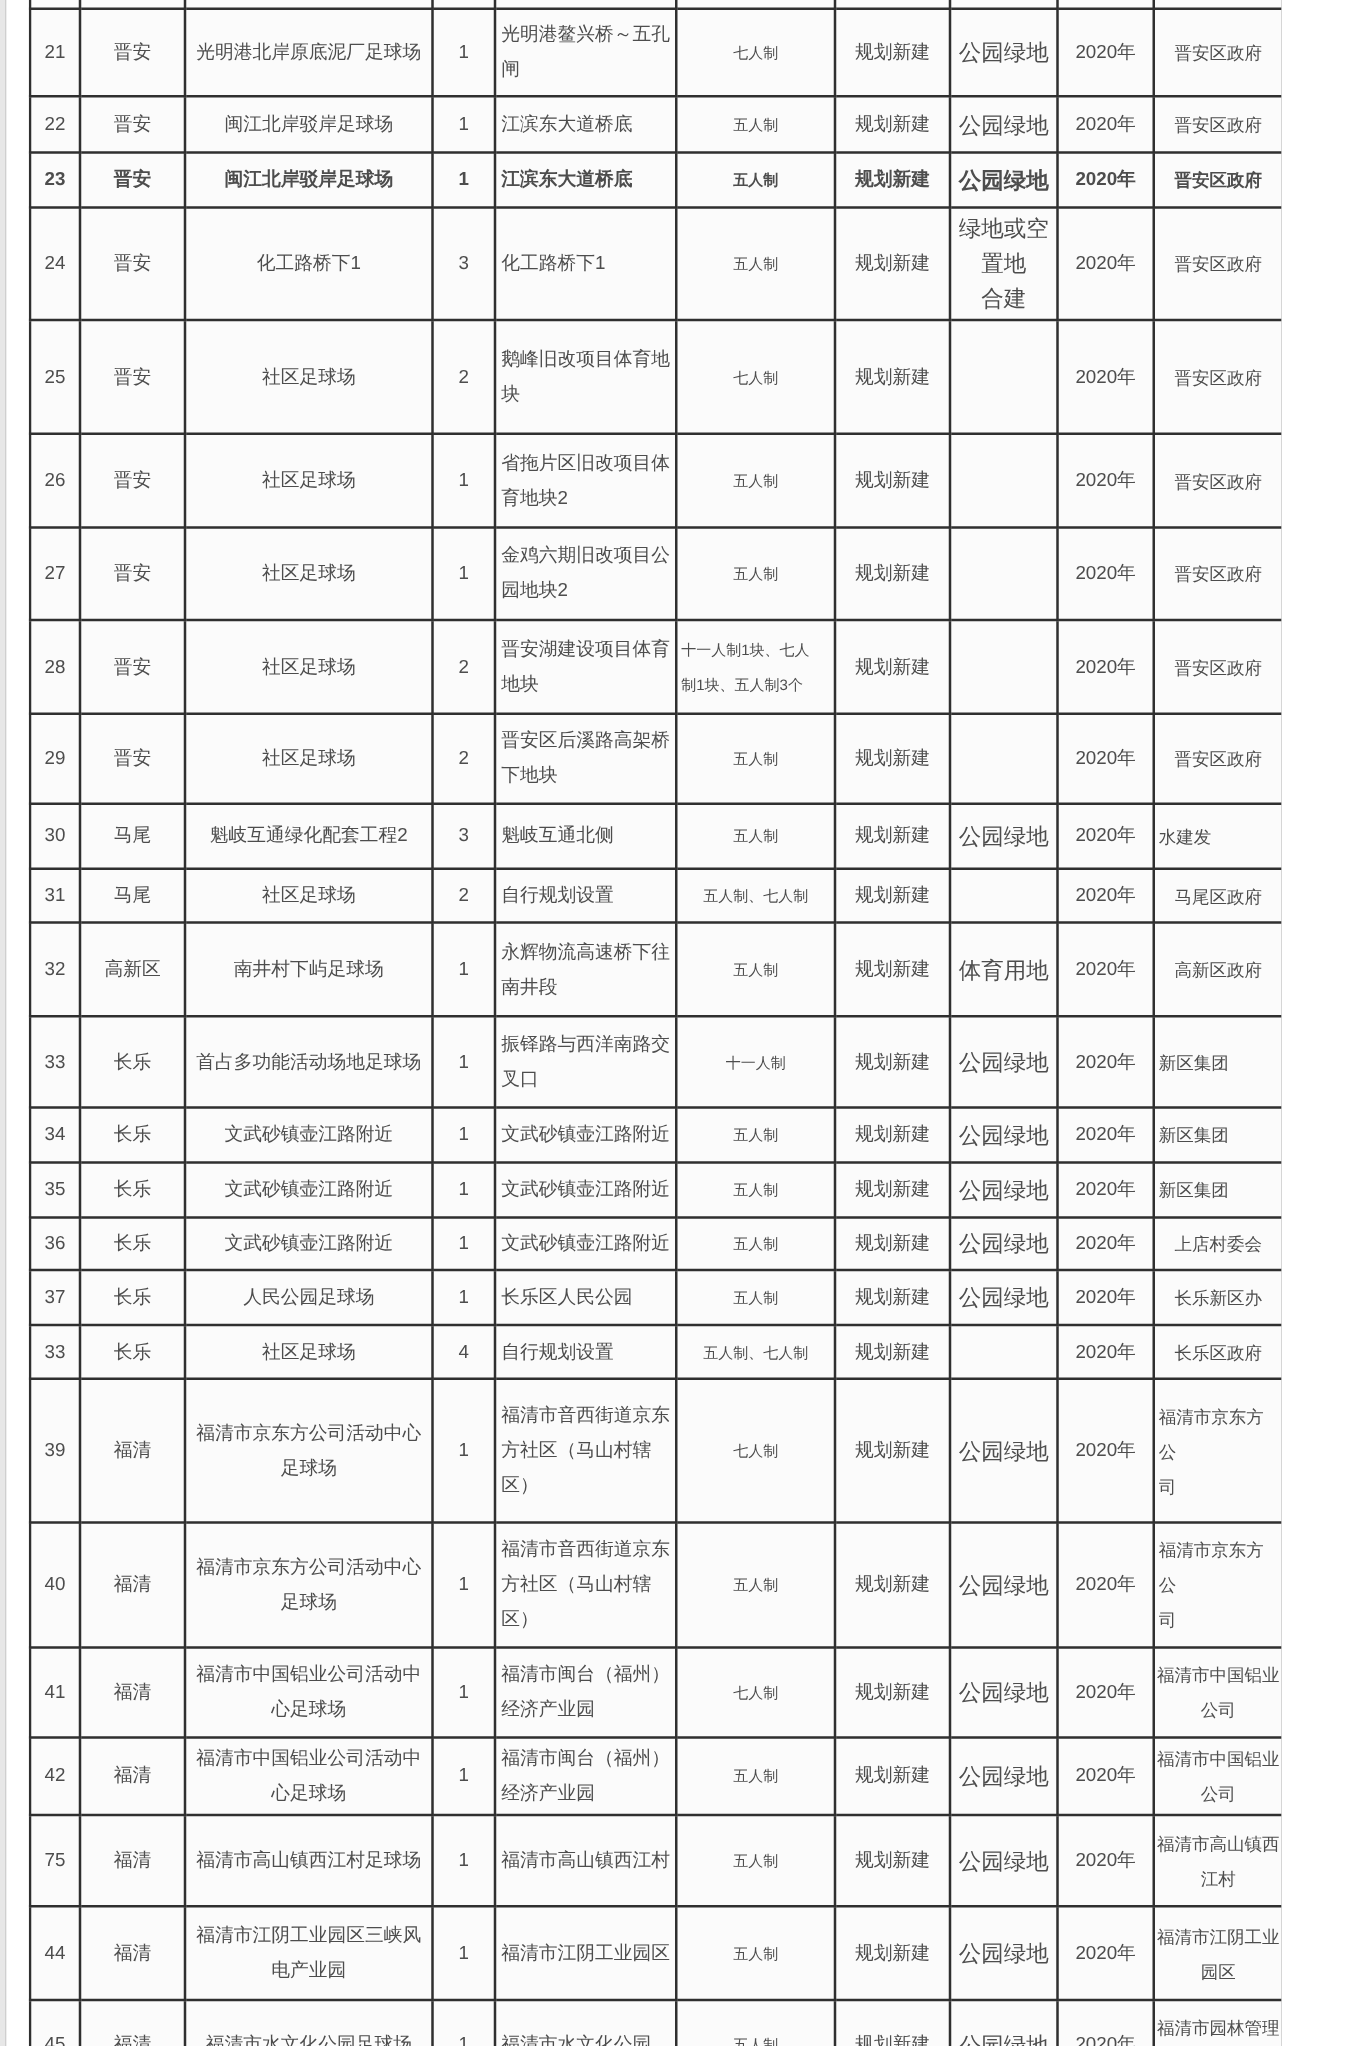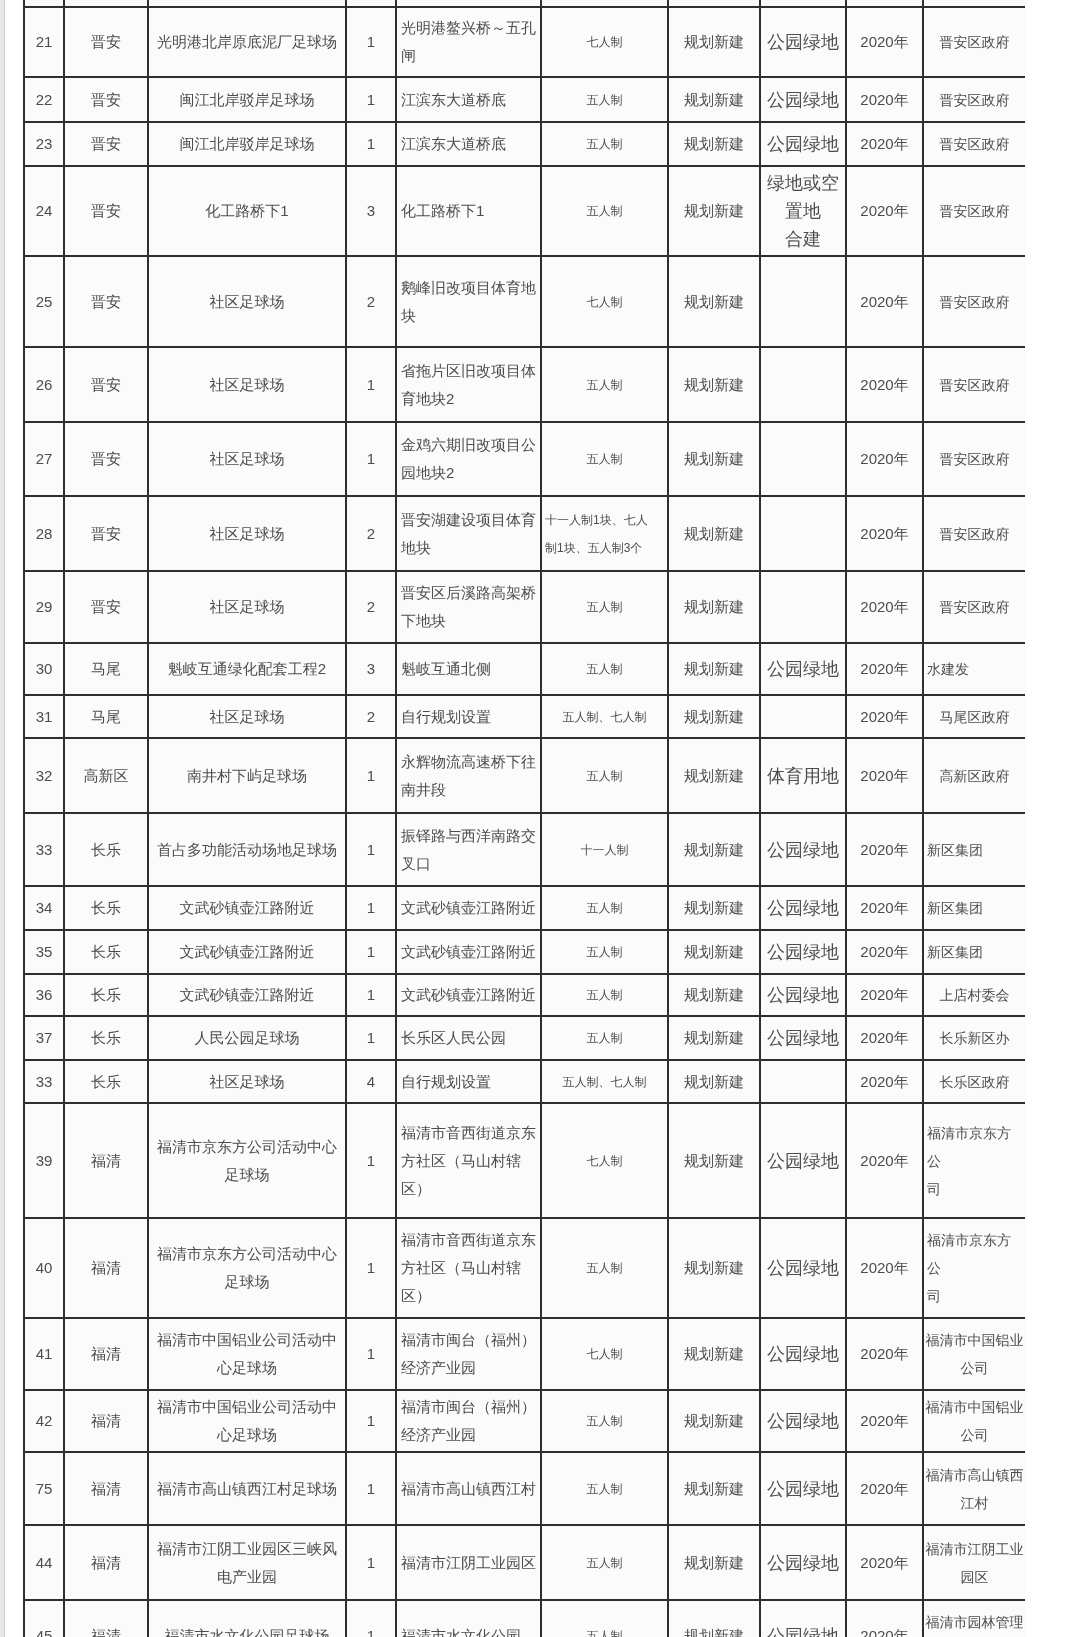--- a/index.html
+++ b/index.html
@@ -109,21 +109,21 @@
             <td class="c1">晋安</td>
             <td class="c2">闽江北岸驳岸足球场</td>
             <td class="c3">1</td>
             <td class="c4">江滨东大道桥底</td>
             <td class="c5">五人制</td>
             <td class="c6">规划新建</td>
             <td class="c7">公园绿地</td>
             <td class="c8">2020年</td>
             <td class="c9">晋安区政府</td>
           </tr>
-          <tr style="height: 44px;">
+          <tr style="height: 44px; font-weight: bold;">
             <td class="c0">23</td>
             <td class="c1">晋安</td>
             <td class="c2">闽江北岸驳岸足球场</td>
             <td class="c3">1</td>
             <td class="c4">江滨东大道桥底</td>
             <td class="c5">五人制</td>
             <td class="c6">规划新建</td>
             <td class="c7">公园绿地</td>
             <td class="c8">2020年</td>
             <td class="c9">晋安区政府</td>

